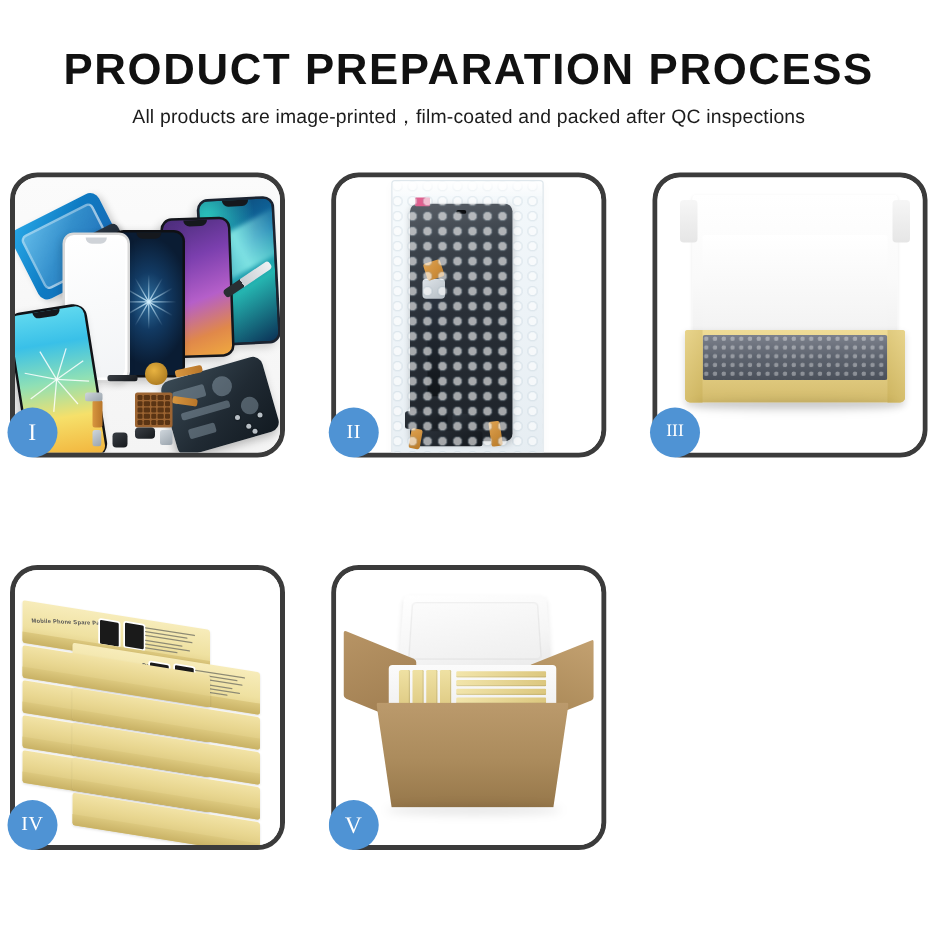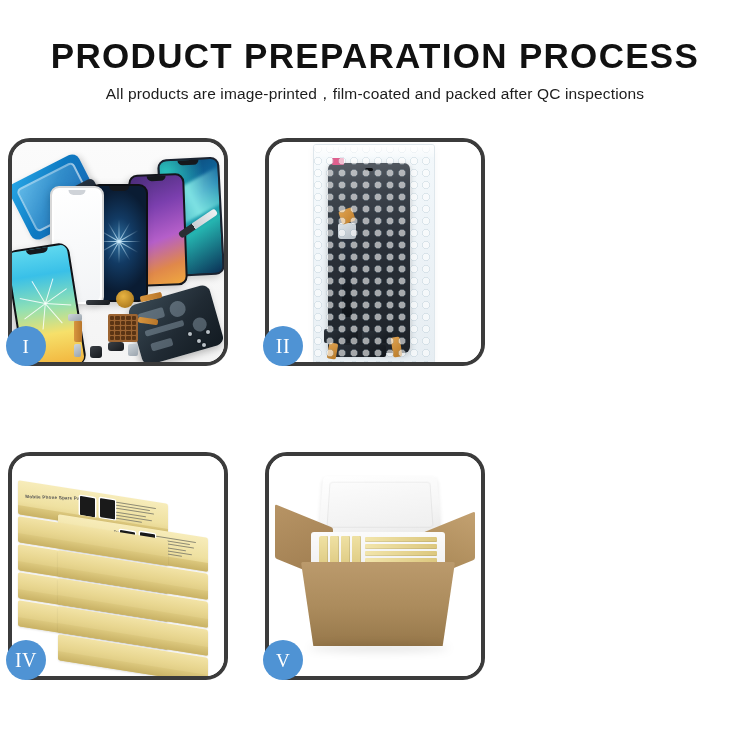--- a/index.html
+++ b/index.html
@@ -55,21 +55,21 @@
     position:absolute;left:-6px;bottom:-4px;
     width:40px;height:40px;border-radius:50%;
     background:#4f93d4;
     color:#ffffff;
     display:flex;align-items:center;justify-content:center;
     font-family:"Liberation Serif","DejaVu Serif",serif;
     font-size:19px;line-height:1;letter-spacing:.5px;
     z-index:9;
     user-select:none;
   }
-  .badge.wide{font-size:20px;}
+  .badge.wide{font-size:16px;}
   .badge.xwide{font-size:14px;letter-spacing:0;}
 
   
   .p1 .stage{background:linear-gradient(180deg,#fbfbfb 0%,#f4f4f4 100%);}
   .ph{position:absolute;border-radius:9px;}
   .ph .screen{position:absolute;inset:2px;border-radius:7px;overflow:hidden;}
   .ph .notch{position:absolute;top:2px;left:50%;transform:translateX(-50%);
              width:34%;height:5px;background:#15181d;border-radius:0 0 5px 5px;z-index:3;}
 
   
@@ -441,20 +441,33 @@
             <i class="bt" style="left:6px;top:14px;width:9px;height:16px;transform:rotate(10deg);"></i>
             <i class="bt" style="left:70px;top:8px;width:9px;height:20px;transform:rotate(-8deg);"></i>
           </div>
           <div class="bubbles"></div>
           <div class="bagseal"></div>
         </div>
       </div>
       <div class="badge wide">II</div>
     </div>
 
+    <div class="panel p3">
+      <div class="stage">
+        <div class="b3-lid"></div>
+        <div class="b3-foam"></div>
+        <div class="b3-tray">
+          <div class="inner"></div>
+          <div class="lipL"></div>
+            <div class="lipR"></div>
+        </div>
+        <div class="b3-shadow"></div>
+      </div>
+      <div class="badge xwide">III</div>
+    </div>
 
     <div class="panel p4">
       <div class="stage">
         <div class="stack">
 
           <div class="sbox top" style="left:0;top:18px;transform:skewY(9deg);">
             <div class="lidface">
               <span class="lbl" style="left:7px;top:9px;">Mobile Phone Spare Parts</span>
               <i class="thumb" style="left:62px;top:6px;width:15px;height:19px;"></i>
               <i class="thumb" style="left:82px;top:5px;width:15px;height:19px;"></i>

